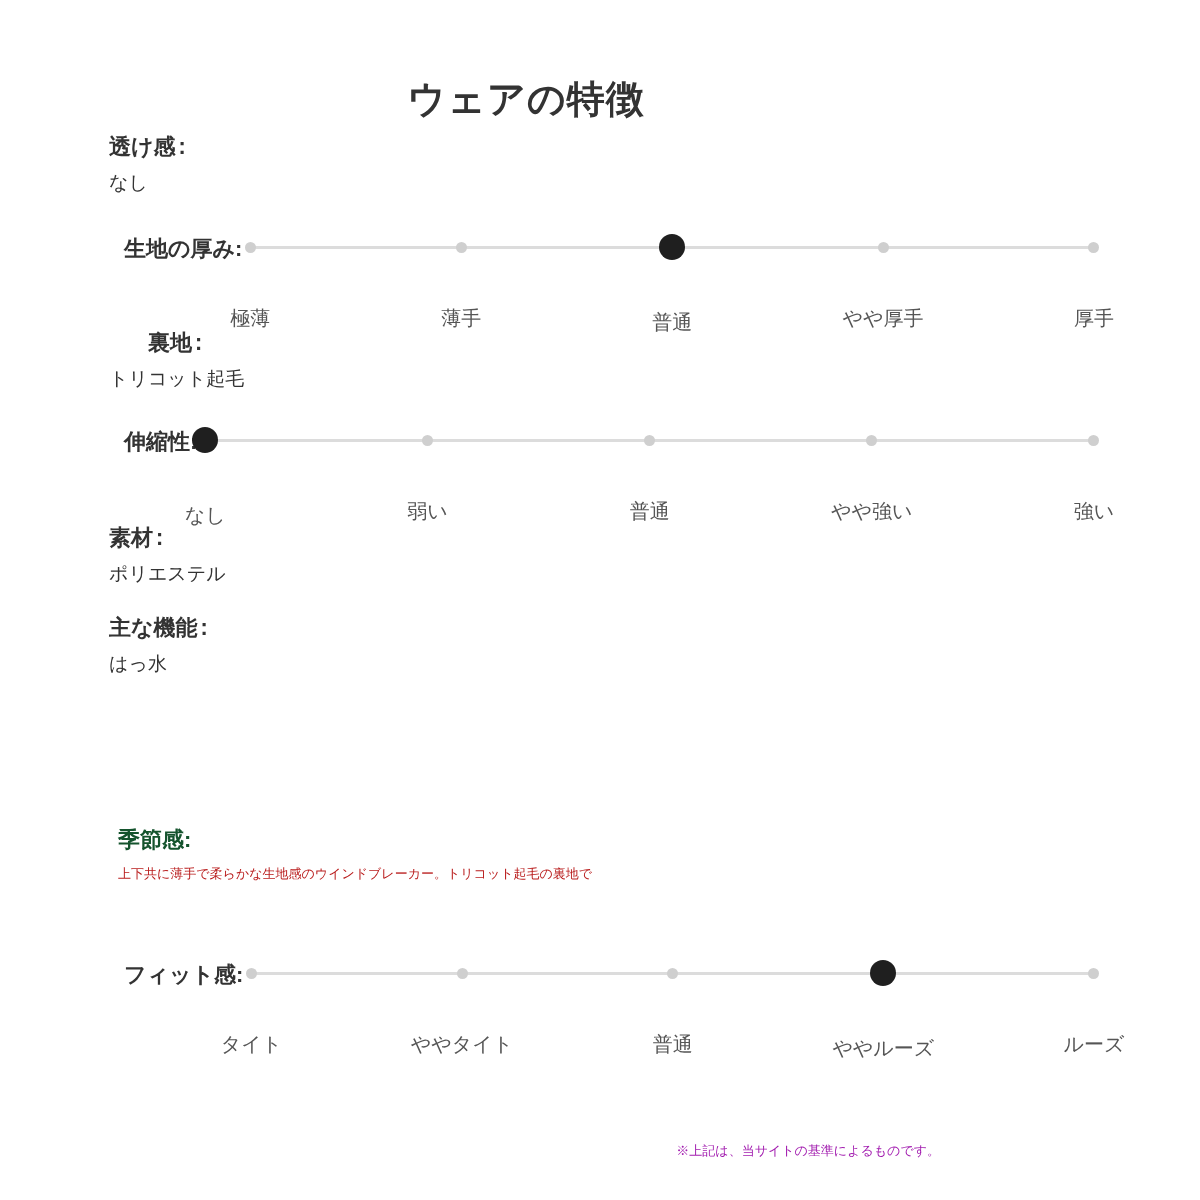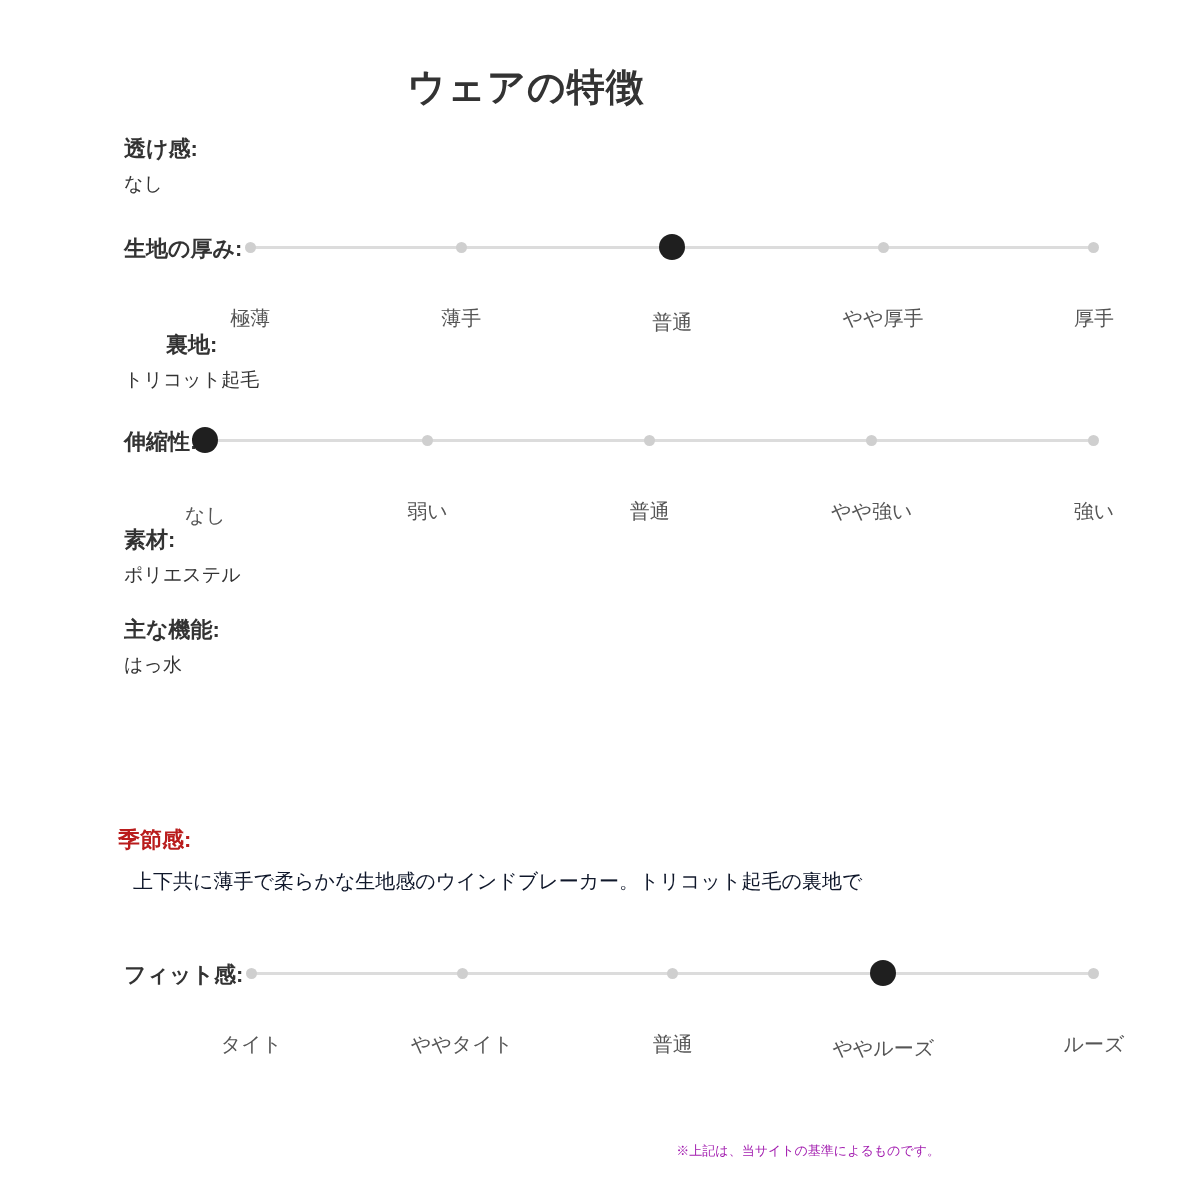--- a/index.html
+++ b/index.html
@@ -13,36 +13,37 @@
     height: 1200px;
     font-family: "Liberation Sans", sans-serif;
     color: #333333;
     position: relative;
     overflow: hidden;
   }
   .page {
     position: relative;
     width: 1052px;
     height: 1200px;
-    padding: 0;
+    padding: 12px;
   }
   .title {
     text-align: center;
     font-size: 38px;
     font-weight: bold;
     color: #333333;
     letter-spacing: 1px;
     margin: 0;
     padding-top: 62px;
   }
 
   
   .block {
     position: absolute;
-    left: 124px;
+    left: 109px;
+    font-family: Liberation Mono, monospace;
   }
   .block .label {
     font-size: 22px;
     font-weight: bold;
     color: #333333;
     line-height: 1.2;
   }
   .block .value {
     font-size: 19px;
     font-weight: normal;
@@ -126,28 +127,27 @@
   
   .season {
     position: absolute;
     left: 118px;
     top: 825px;
     width: 980px;
   }
   .season .label {
     font-size: 22px;
     font-weight: bold;
+    color: #14532d;
+  }
+  .season .para {
+    font-size: 13px;
     color: #b91c1c;
-  }
-  .season .para {
-    font-size: 20px;
-    color: #0f172a;
     line-height: 2.0;
     margin-top: 6px;
-    margin-left: 15px;
   }
 
   .footnote {
     position: absolute;
     right: 112px;
     top: 1142px;
     font-size: 13px;
     color: #a21caf;
   }
 </style>

